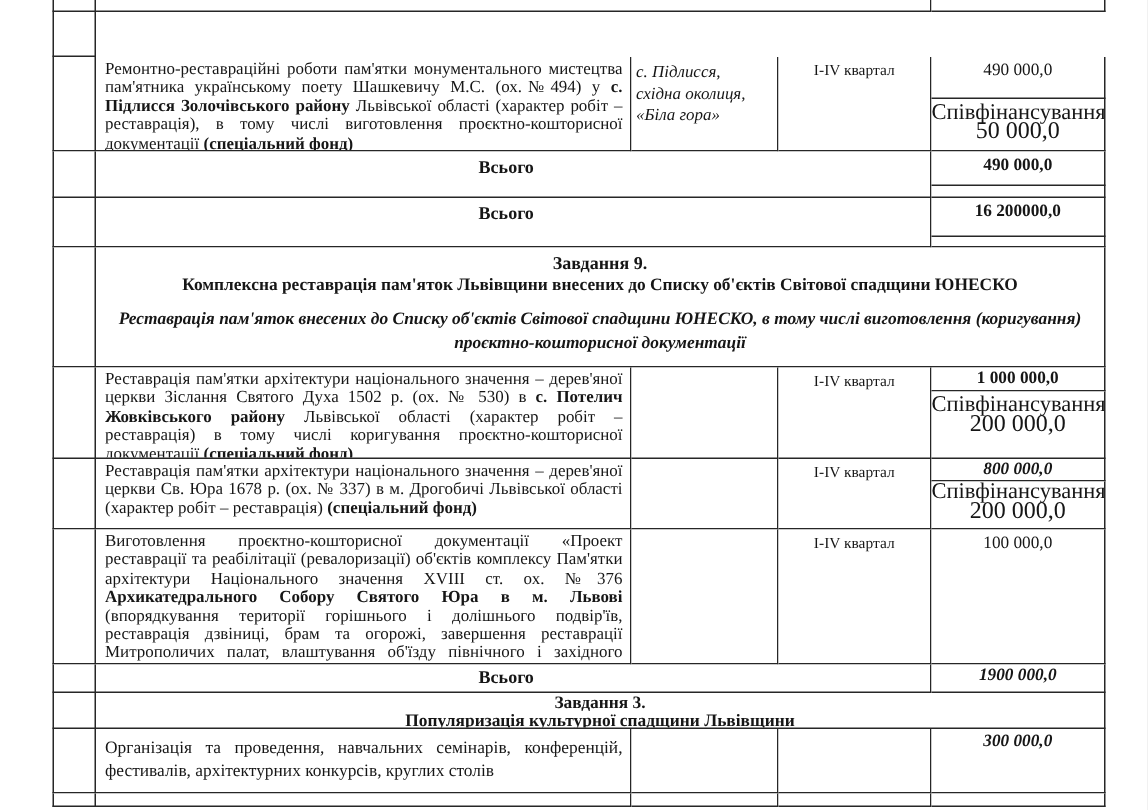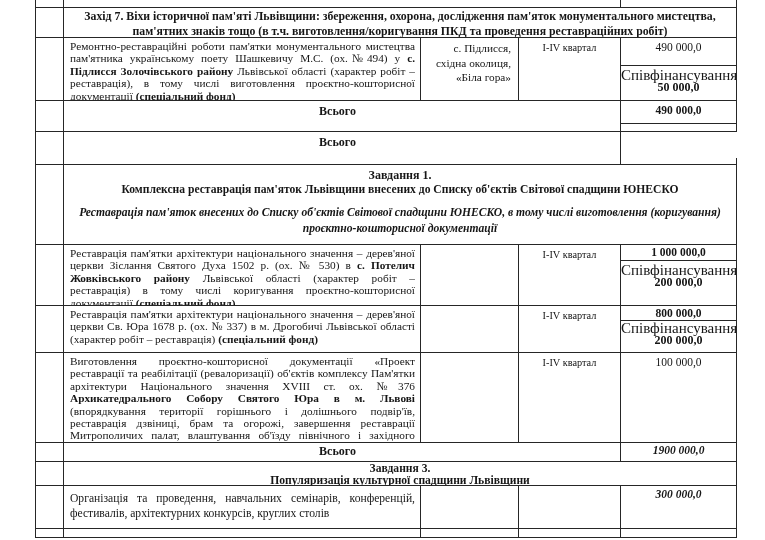--- a/index.html
+++ b/index.html
@@ -7,95 +7,94 @@
     position:relative;width:765px;height:540px;background:#ffffff;
     font-family:"Liberation Serif","DejaVu Serif",serif;color:#161616;
     overflow:hidden;
   }
   .cell{
     position:absolute;box-sizing:border-box;background:#fff;overflow:hidden;
     border-right:1.5px solid #262626;border-bottom:1.5px solid #262626;
   }
   .bl{border-left:1.5px solid #262626;}
   .desc{font-size:11.3px;line-height:12.4px;text-align:justify;padding:2px 5px 0 6px;}
-  .loc{font-size:11.3px;line-height:14.5px;text-align:right;padding:3px 7px 0 3px;}
+  .loc{font-size:11.3px;line-height:14.5px;padding:3px 7px 0 3px;font-style:italic;}
   .term{font-size:10.3px;text-align:center;padding-top:4px;}
   .amt{font-size:11.5px;text-align:center;padding-top:3px;}
   .b{font-weight:bold;}
   .bi{font-weight:bold;font-style:italic;}
   .cofin{text-align:center;padding-top:4px;line-height:11.5px;}
   .cofin-lbl{font-size:15px;}
-  .cofin-val{font-size:12px;font-weight:bold;}
+  .cofin-val{font-size:16px;}
   .vsogo{font-weight:bold;font-size:12px;text-align:center;padding:3px 9px 0 0;}
   .hdr{font-size:11.8px;line-height:14.5px;text-align:center;font-weight:bold;
        padding:1px 8px 0 8px;white-space:pre-line;}
   .sect{text-align:center;padding-top:4px;}
   .sect-title{font-weight:bold;font-size:12px;line-height:13.5px;}
   .sect-sub{font-weight:bold;font-size:11.6px;line-height:13.5px;}
   .sect-note{font-weight:bold;font-style:italic;font-size:11.6px;line-height:15.5px;
              margin-top:9px;white-space:pre-line;}
   .preline{white-space:pre-line;}
 </style>
 </head>
 <body>
 
 <div id="page">
 
   <div class="cell bl" style="left:35px;top:0;width:29px;height:8px;"></div>
   <div class="cell" style="left:64px;top:0;width:557px;height:8px;"></div>
   <div class="cell" style="left:621px;top:0;width:116px;height:8px;"></div>
 
   <div class="cell bl" style="left:35px;top:8px;width:29px;height:30px;"></div>
-  <div class="cell hdr" style="left:64px;top:8px;width:673px;height:30px;">Захід 7. Віхи історичної пам'яті Львівщини: збереження, охорона, дослідження пам'яток монументального мистецтва,
-пам'ятних знаків тощо  (в т.ч. виготовлення/коригування ПКД та проведення реставраційних робіт)</div>
 
   <div class="cell bl" style="left:35px;top:38px;width:29px;height:63px;"></div>
   <div class="cell desc" style="left:64px;top:38px;width:357px;height:63px;"><span>Ремонтно-реставраційні  роботи  пам'ятки  монументального  мистецтва пам'ятника  українському  поету  Шашкевичу  М.С.  (ох.№494)  у </span><span style="font-weight: bold;">с. Підлисся Золочівського району</span><span> Львівської області (характер робіт – реставрація),  в  тому  числі  виготовлення  проєктно-кошторисної документації </span><span style="font-weight: bold;">(спеціальний фонд)</span></div>
   <div class="cell loc preline" style="left:421px;top:38px;width:98px;height:63px;">с. Підлисся,
 східна околиця,
 «Біла гора»</div>
   <div class="cell term" style="left:519px;top:38px;width:102px;height:63px;">I-IV квартал</div>
   <div class="cell amt" style="left:621px;top:38px;width:116px;height:28px;">490 000,0</div>
   <div class="cell cofin" style="left:621px;top:66px;width:116px;height:35px;">
     <div class="cofin-lbl">Співфінансування</div>
     <div class="cofin-val">50 000,0</div>
   </div>
 
   <div class="cell bl" style="left:35px;top:101px;width:29px;height:31px;"></div>
   <div class="cell vsogo" style="left:64px;top:101px;width:557px;height:31px;">Всього</div>
   <div class="cell amt b" style="left:621px;top:101px;width:116px;height:23px;">490 000,0</div>
   <div class="cell" style="left:621px;top:124px;width:116px;height:8px;"></div>
 
   <div class="cell bl" style="left:35px;top:132px;width:29px;height:33px;"></div>
   <div class="cell vsogo" style="left:64px;top:132px;width:557px;height:33px;">Всього</div>
+  <div class="cell amt b" style="left:621px;top:132px;width:116px;height:26px;">16 200000,0</div>
   <div class="cell" style="left:621px;top:158px;width:116px;height:7px;"></div>
 
   <div class="cell bl" style="left:35px;top:165px;width:29px;height:80px;"></div>
   <div class="cell sect" style="left:64px;top:165px;width:673px;height:80px;">
-    <div class="sect-title">Завдання 1.</div>
+    <div class="sect-title">Завдання 9.</div>
     <div class="sect-sub">Комплексна реставрація пам'яток Львівщини внесених до Списку об'єктів Світової спадщини ЮНЕСКО</div>
     <div class="sect-note">Реставрація пам'яток внесених до Списку об'єктів Світової спадщини ЮНЕСКО, в тому числі виготовлення (коригування)
 проєктно-кошторисної документації</div>
   </div>
 
   <div class="cell bl" style="left:35px;top:245px;width:29px;height:61px;"></div>
   <div class="cell desc" style="left:64px;top:245px;width:357px;height:61px;"><span>Реставрація пам'ятки архітектури національного значення – дерев'яної церкви  Зіслання  Святого  Духа  1502 р.   (ох. № 530)   в  </span><span style="font-weight: bold;">с. Потелич Жовківського   району</span><span>  Львівської   області   (характер   робіт   – реставрація)   в   тому   числі   коригування   проєктно-кошторисної документації </span><span style="font-weight: bold;">(спеціальний фонд)</span></div>
   <div class="cell" style="left:421px;top:245px;width:98px;height:61px;"></div>
   <div class="cell term" style="left:519px;top:245px;width:102px;height:61px;">I-IV квартал</div>
   <div class="cell amt b" style="left:621px;top:245px;width:116px;height:16px;padding-top:1px;">1 000 000,0</div>
   <div class="cell cofin" style="left:621px;top:261px;width:116px;height:45px;">
     <div class="cofin-lbl">Співфінансування</div>
     <div class="cofin-val">200 000,0</div>
   </div>
 
   <div class="cell bl" style="left:35px;top:306px;width:29px;height:47px;"></div>
   <div class="cell desc" style="left:64px;top:306px;width:357px;height:47px;"><span>Реставрація пам'ятки архітектури національного значення – дерев'яної церкви Св. Юра  1678 р. (ох. № 337) в </span><span style="font-weight: normal;">м. Дрогобичі</span><span>  Львівської області (характер робіт – реставрація)  </span><span style="font-weight: bold;">(спеціальний фонд)</span></div>
   <div class="cell" style="left:421px;top:306px;width:98px;height:47px;"></div>
   <div class="cell term" style="left:519px;top:306px;width:102px;height:47px;">I-IV квартал</div>
-  <div class="cell amt b" style="left:621px;top:306px;width:116px;height:15px;padding-top:1px;">800 000,0</div>
+  <div class="cell amt b" style="left:621px;top:306px;width:116px;height:15px;padding-top:1px;font-style:italic;">800 000,0</div>
   <div class="cell cofin" style="left:621px;top:321px;width:116px;height:32px;padding-top:2px;">
     <div class="cofin-lbl">Співфінансування</div>
     <div class="cofin-val">200 000,0</div>
   </div>
 
   <div class="cell bl" style="left:35px;top:353px;width:29px;height:90px;"></div>
   <div class="cell desc" style="left:64px;top:353px;width:357px;height:90px;"><span>Виготовлення проєктно-кошторисної документації «Проект реставрації та реабілітації  (ревалоризації)  об'єктів  комплексу  Пам'ятки  архітектури Національного значення XVIII ст. ох. №376 </span><span style="font-weight: bold;">Архикатедрального  Собору Святого  Юра  в  м.  Львові</span><span> (впорядкування  території  горішнього  і долішнього  подвір'їв,  реставрація  дзвіниці,  брам  та  огорожі,  завершення реставрації  Митрополичих  палат,  влаштування  об'їзду  північного  і західного корпусів капітули)» (реставрація скульптур, брам та огорож)</span></div>
   <div class="cell" style="left:421px;top:353px;width:98px;height:90px;"></div>
   <div class="cell term" style="left:519px;top:353px;width:102px;height:90px;">I-IV квартал</div>
   <div class="cell amt" style="left:621px;top:353px;width:116px;height:90px;">100 000,0</div>

